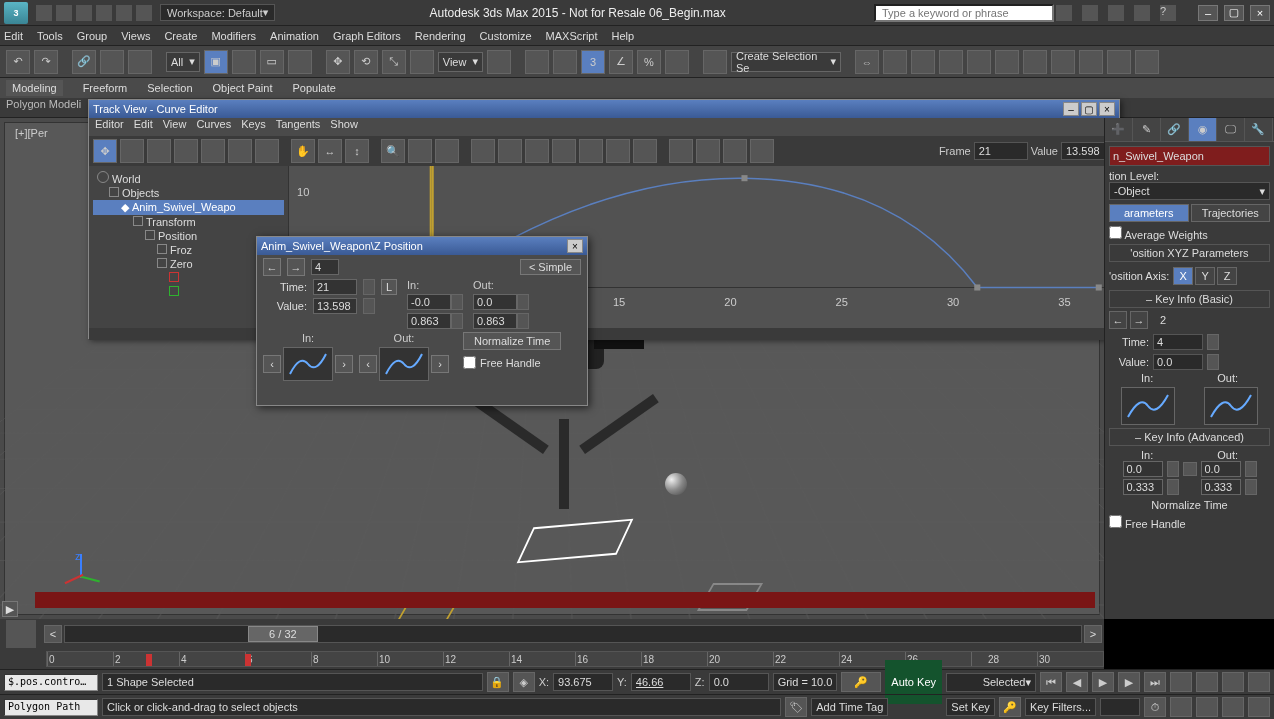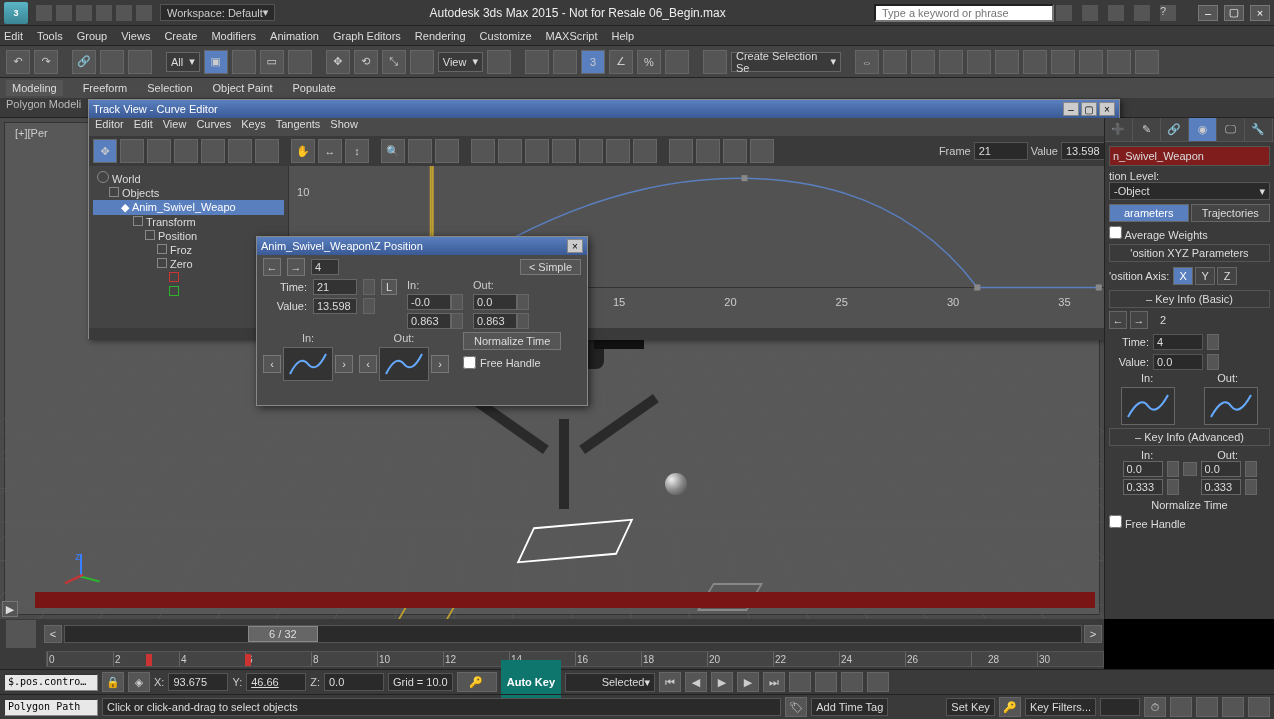--- a/index.html
+++ b/index.html
@@ -123,21 +123,21 @@
 .trackbar .tick-strip { flex:1; height:16px; background:#444; border:1px solid #555; position:relative; overflow:hidden; }
 .trackbar .tick { position:absolute; top:0; bottom:0; width:1px; background:#666; }
 .trackbar .tick-lbl { position:absolute; top:2px; color:#ccc; font-size:10px; }
 .trackbar .key-marker { position:absolute; top:2px; width:6px; height:12px; background:#c33; }
 
 
 .statusbar { position:absolute; left:0; right:0; bottom:0; height:50px; background:#3a3a3a; display:flex; flex-direction:column; }
 .status-row { height:25px; display:flex; align-items:center; padding:0 4px; gap:4px; border-top:1px solid #222; }
 .status-field { background:#2a2a2a; border:1px solid #555; padding:2px 4px; color:#ddd; }
 .status-btn { width:22px;height:20px;background:#555;border:1px solid #666;display:flex;align-items:center;justify-content:center;color:#ccc; }
-.autokey { background:#0f766e; color:#fff; padding:16px 6px;font-weight:bold; }
+.autokey { background:#14532d; color:#fff; padding:16px 6px; }
 .maxscript-field { background:#e8e8e8; border:1px inset #888; width:94px; height:17px; color:#000; padding:1px 3px; font-family: monospace; font-size:10px; }
 </style>
 </head>
 <body>
 
 <div class="titlebar">
   <div class="logo-3ds">3</div>
   <div class="qat-icon"></div>
   <div class="qat-icon"></div>
   <div class="qat-icon"></div>
@@ -576,20 +576,21 @@
       <div class="tick-lbl" style="left: calc(93.75% + 2px);">30</div>
       <div class="tick" style="left: 100%;"></div>
       <div class="key-marker" style="left: 9.375%;"></div>
       <div class="key-marker" style="left: 18.75%;"></div>
     </div>
 </div>
 
 <div class="statusbar">
   <div class="status-row">
     <div class="maxscript-field">$.pos.contro…</div>
+    <span class="status-field" style="flex:1">1 Shape Selected</span>
     <div class="status-btn">🔒</div>
     <div class="status-btn">◈</div>
     <span>X:</span>
       <input class="status-field" style="width: 60px;" value="93.675">
     <span>Y:</span>
       <input class="status-field" style="width: 60px; text-decoration: underline;" value="46.66">
     <span>Z:</span>
       <input class="status-field" style="width: 60px;" value="0.0">
     <span class="status-field">Grid = 10.0</span>
     <div class="status-btn" style="width:40px">🔑</div>

